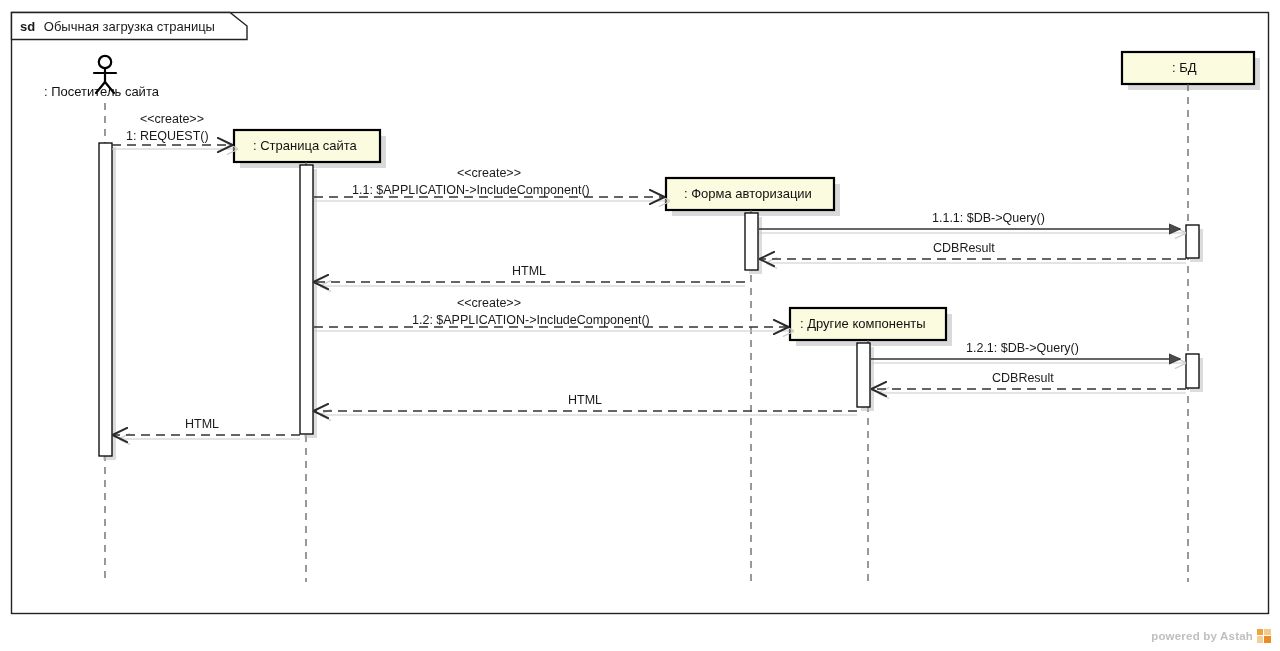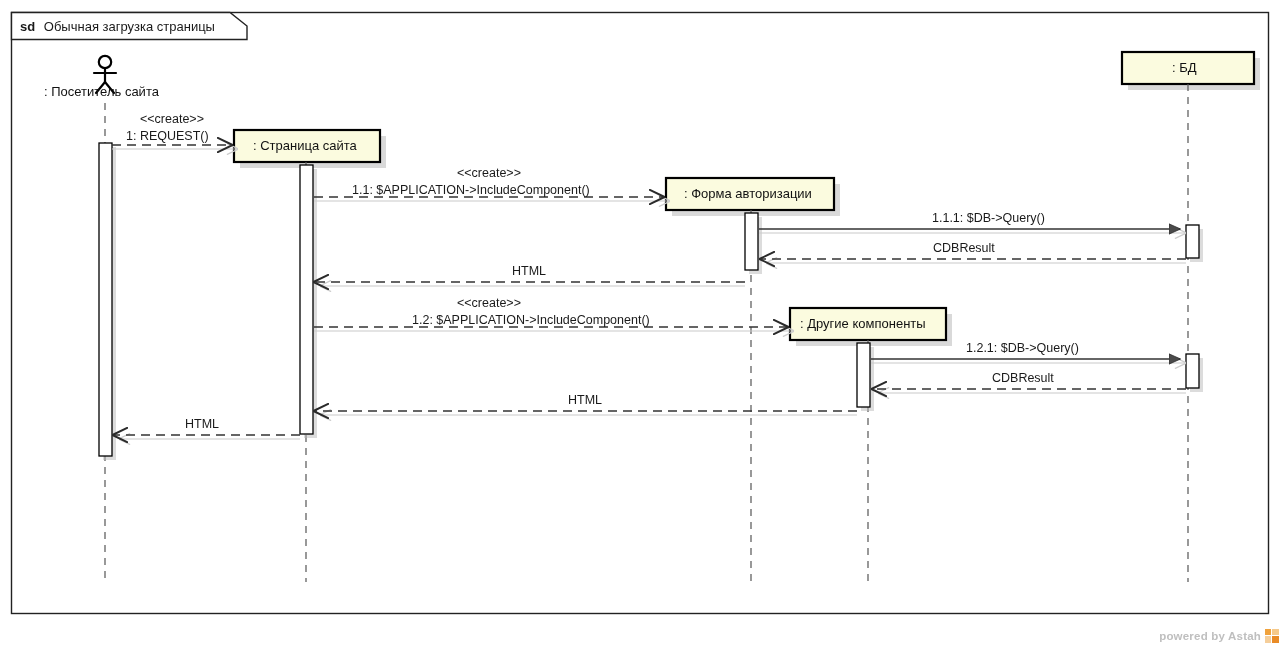--- a/index.html
+++ b/index.html
@@ -118,21 +118,21 @@
     fill: #ffffff;
   }
   .actor-label {
     font-family: "Liberation Sans", sans-serif;
     font-size: 13px;
     fill: #111111;
   }
   
   .watermark {
     position: absolute;
-    right: 0;
+    right: 8px;
     bottom: 8px;
     display: flex;
     align-items: center;
     gap: 4px;
     font-family: "Liberation Sans", sans-serif;
     font-size: 11.5px;
     font-weight: bold;
     color: #bfbfbf;
     letter-spacing: 0.2px;
   }

